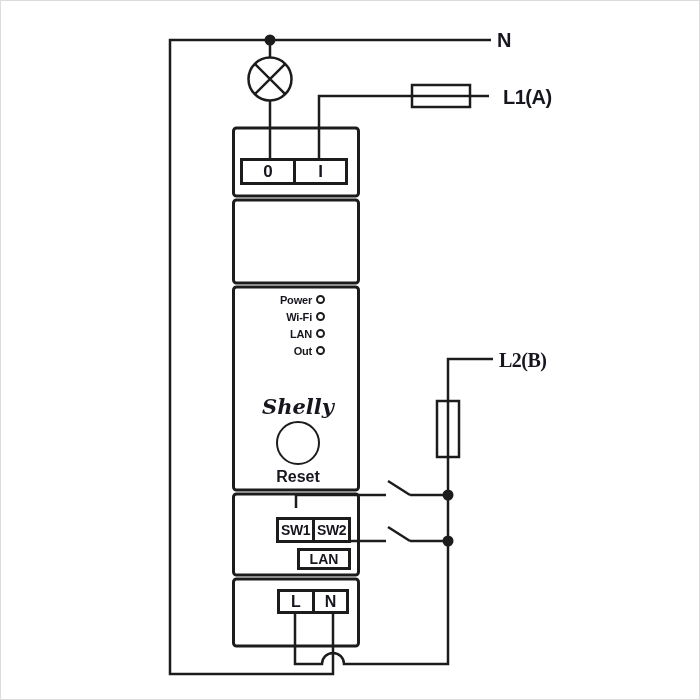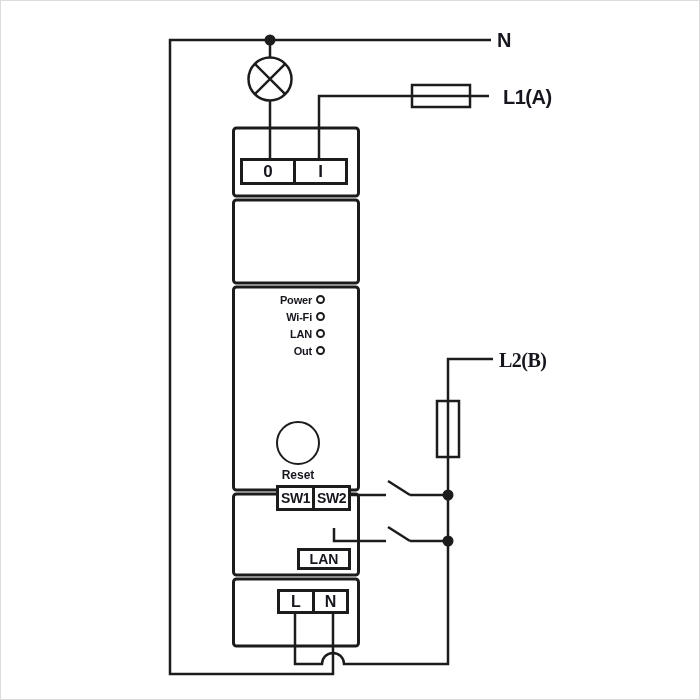--- a/index.html
+++ b/index.html
@@ -36,21 +36,21 @@
     width:9px;height:9px;border:2px solid #1c1c1c;border-radius:50%;
     box-sizing:border-box;background:#fff;
   }
   .shelly{
     font-family:"DejaVu Serif",serif;font-style:italic;font-weight:bold;
     font-size:21px;text-align:center;width:120px;letter-spacing:0px;
   }
   .resetbtn{
     width:44px;height:44px;border:2.5px solid #1c1c1c;border-radius:50%;background:#fff;
   }
-  .resetlbl{font-size:12px;font-weight:bold;text-align:center;width:60px;}
+  .resetlbl{font-size:16px;font-weight:bold;text-align:center;width:60px;}
 </style>
 </head>
 <body>
 
 <div class="canvas">
 
   <svg width="700" height="700" viewBox="0 0 700 700">
 
     <g>
       <rect class="sect" x="232.5" y="127" width="125" height="68" rx="3"></rect>
@@ -106,24 +106,25 @@
     <div class="ledrow">
       <span class="lbl">LAN</span>
       <span class="ind"></span>
     </div>
     <div class="ledrow">
       <span class="lbl">Out</span>
       <span class="ind"></span>
     </div>
   </div>
 
+  <div class="abs shelly" style="left:237px;top:393px;">Shelly</div>
   <div class="abs resetbtn" style="left:275px;top:420px;"></div>
   <div class="abs resetlbl" style="left:267px;top:467px;">Reset</div>
 
-  <div class="abs tbox" style="left:275px;top:484px;">
+  <div class="abs tbox" style="left:275px;top:516px;">
     <div class="tcell sw-cell">SW1</div>
     <div class="tcell sw-cell">SW2</div>
   </div>
 
   <div class="abs lanbox" style="left:296px;top:547px;">LAN</div>
 
   <div class="abs tbox" style="left:276px;top:588px;">
     <div class="tcell ln-cell">L</div>
     <div class="tcell ln-cell" style="width:37px;">N</div>
   </div>

